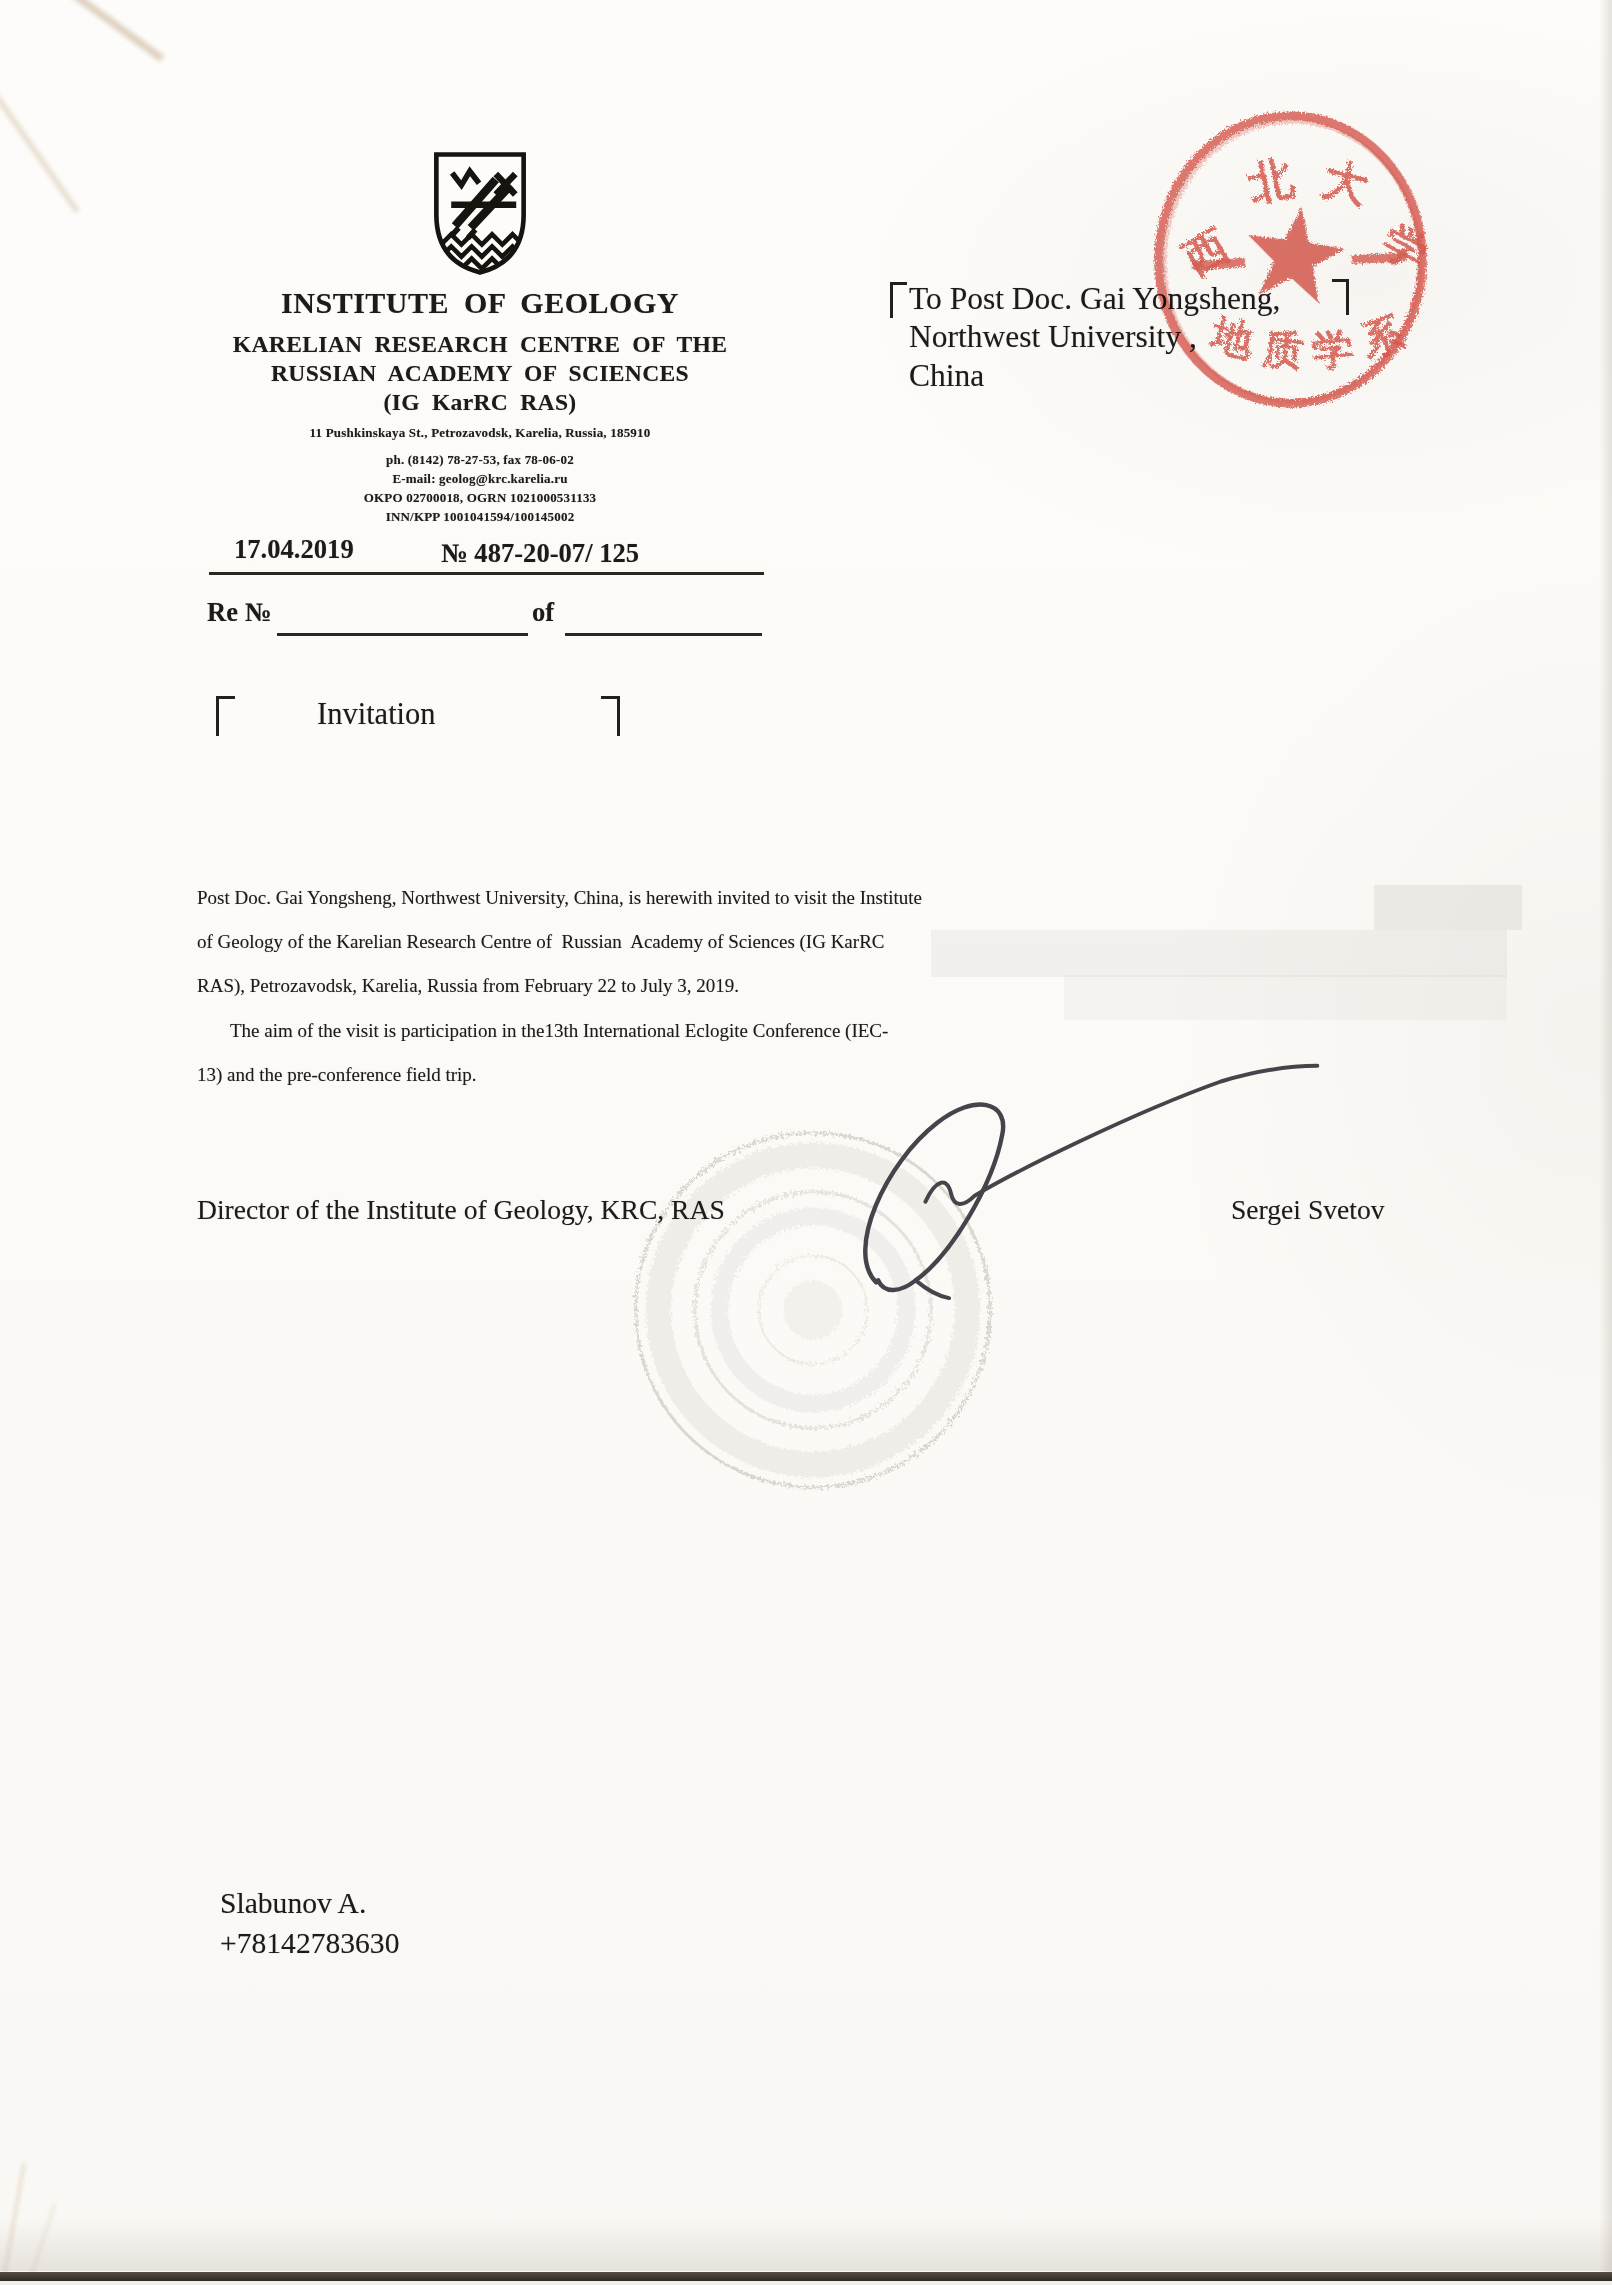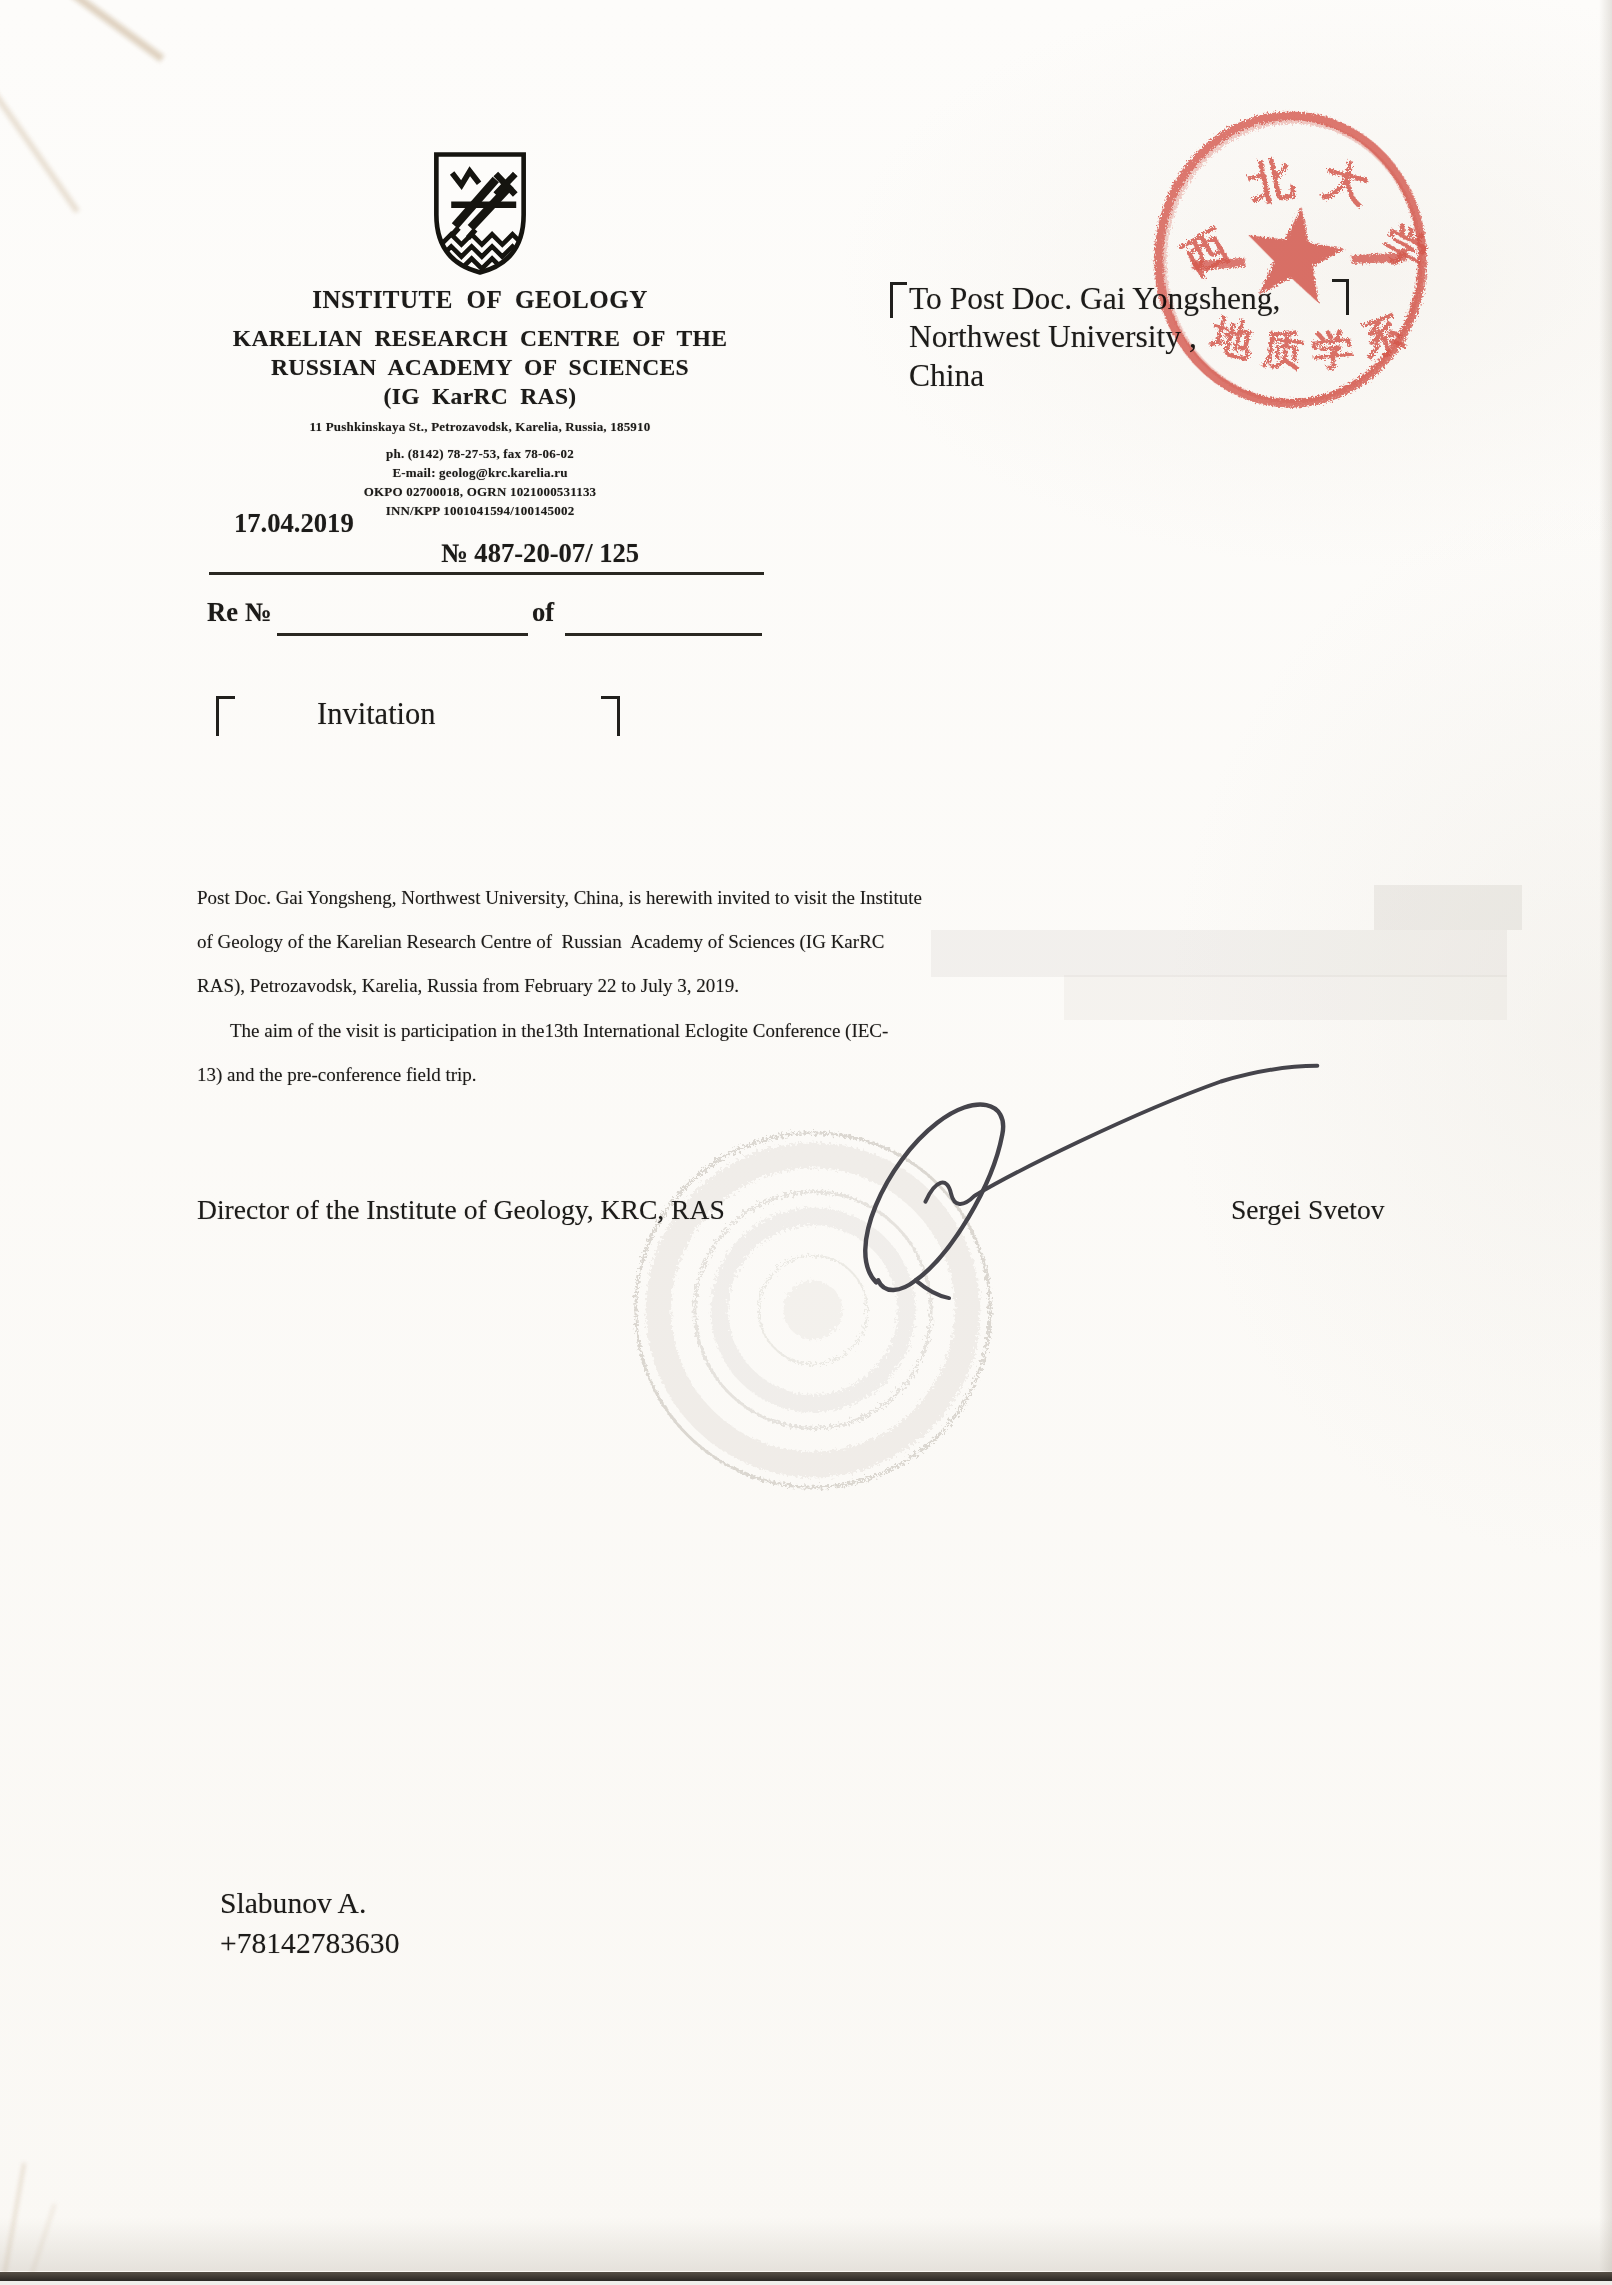--- a/index.html
+++ b/index.html
@@ -14,21 +14,21 @@
       radial-gradient(ellipse 887px 493px at 85% 12%, rgba(236,231,223,.35), transparent 60%),
       radial-gradient(ellipse 690px 887px at 98% 45%, rgba(228,224,216,.28), transparent 60%),
       linear-gradient(#fdfcfa,#faf8f4);
     color:#1c1b19;
   }
   .abs{position:absolute;}
   .ink{color:#1c1b19;text-shadow:0 0 1px rgba(45,40,34,.35);}
   .bold{font-weight:bold;}
   
   #letterhead{left:155px;top:148px;width:650px;text-align:center;}
-  .lh-title{font-size:25px;letter-spacing:0.5px;word-spacing:6.9px;}
+  .lh-title{font-size:30px;letter-spacing:0.5px;word-spacing:6.9px;}
   .lh-sub{font-size:23.6px;letter-spacing:0.3px;word-spacing:5.9px;}
   .lh-small{font-size:13px;font-weight:600;letter-spacing:0.2px;}
   
   .uline{background:#2a2822;height:3px;}
   .ref-text{font-size:26.6px;font-weight:600;}
   
   .cnr{width:13.8px;height:33px;border-top:3px solid #21201d;}
   .cnr.l{border-left:3px solid #21201d;}
   .cnr.r{border-right:3px solid #21201d;}
   
@@ -91,21 +91,21 @@
     <div class="ink bold lh-sub" style="margin-top:11px;">KARELIAN RESEARCH CENTRE OF THE</div>
     <div class="ink bold lh-sub" style="margin-top:2px;">RUSSIAN ACADEMY OF SCIENCES</div>
     <div class="ink bold lh-sub" style="margin-top:2px;">(IG KarRC RAS)</div>
     <div class="ink lh-small" style="margin-top:8.9px;">11 Pushkinskaya St., Petrozavodsk, Karelia, Russia, 185910</div>
     <div class="ink lh-small" style="margin-top:11px;">ph. (8142) 78-27-53, fax 78-06-02</div>
     <div class="ink lh-small" style="margin-top:3px;">E-mail: geolog@krc.karelia.ru</div>
     <div class="ink lh-small" style="margin-top:3px;">OKPO 02700018, OGRN 1021000531133</div>
     <div class="ink lh-small" style="margin-top:3px;">INN/KPP 1001041594/100145002</div>
   </div>
 
-  <div class="abs ink ref-text" style="left:234px;top:508px;">17.04.2019</div>
+  <div class="abs ink ref-text" style="left:234px;top:534px;">17.04.2019</div>
   <div class="abs ink ref-text" style="left:441px;top:538px;">№ 487-20-07/ 125</div>
   <div class="abs uline" style="left:209px;top:572px;width:555px;"></div>
 
   <div class="abs ink ref-text" style="left:207px;top:597px;">Re №</div>
   <div class="abs uline" style="left:277px;top:633px;width:251px;"></div>
   <div class="abs ink ref-text" style="left:532px;top:597px;">of</div>
   <div class="abs uline" style="left:565px;top:633px;width:197px;"></div>
 
   <div class="abs cnr l" style="left:890px;top:282px;"></div>
   <div class="abs ink recipline" style="left:909px;top:281px;">To Post Doc. Gai Yongsheng,</div>

